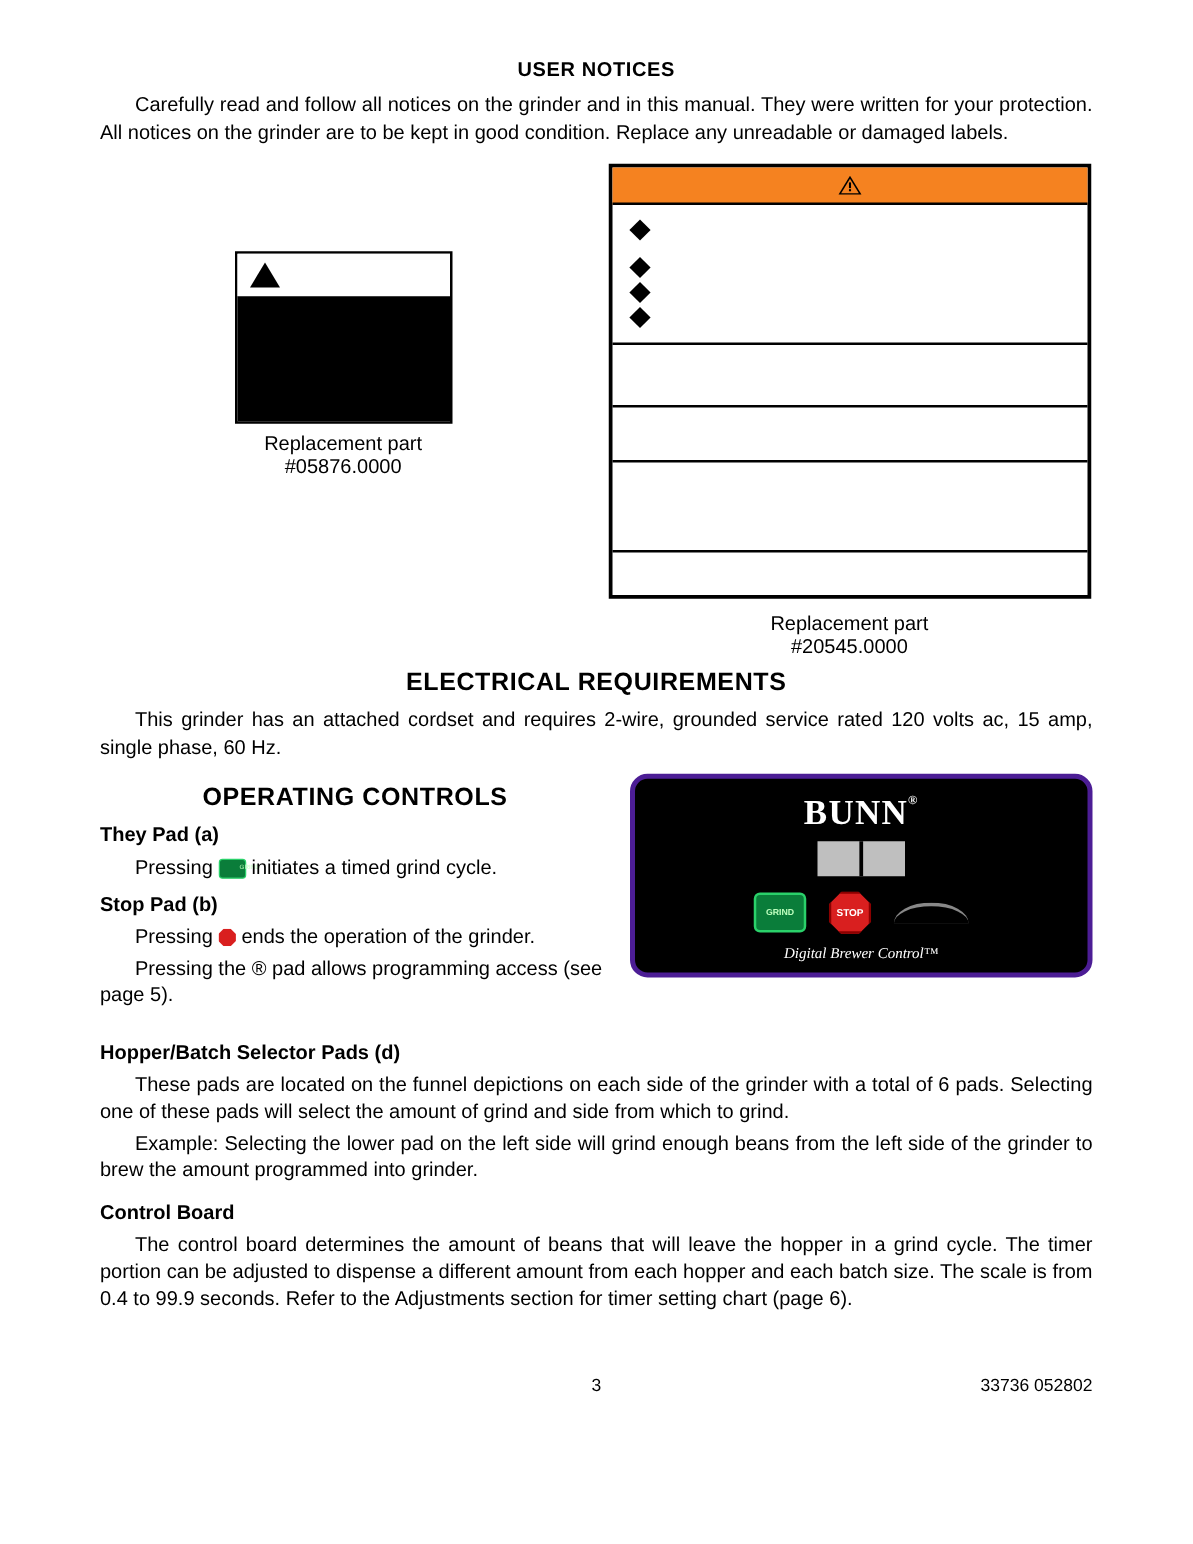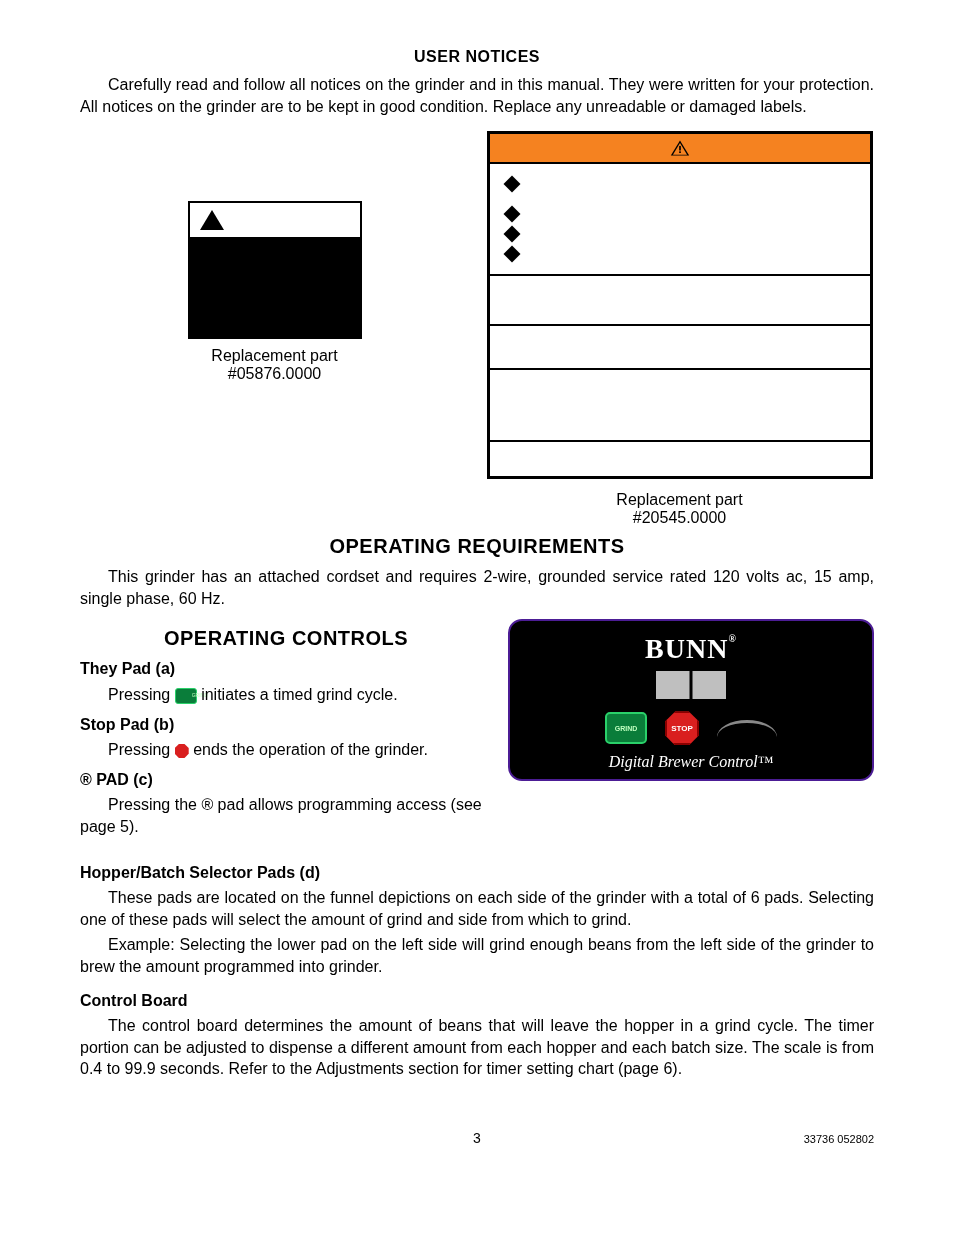--- a/index.html
+++ b/index.html
@@ -89,21 +89,21 @@
     display: inline-block;
     margin: 4px 0;
   }
   .diamond-row { display:flex; align-items:center; gap:8px; }
 
   
   .panel {
     width: 330px;
     background: #000;
     border-radius: 14px;
-    border: 2px solid #4c1d95;
+    border: 4px solid #4c1d95;
     padding: 12px 16px 8px 16px;
     margin-left: auto;
   }
   .panel .brand {
     color: #fff;
     text-align: center;
     font-family: "Times New Roman", Times, serif;
     font-weight: bold;
     font-size: 28px;
     letter-spacing: 1px;
@@ -163,21 +163,21 @@
   .curve {
     width: 60px; height: 14px;
     border-top: 3px solid #888;
     border-radius: 50% 50% 0 0 / 100% 100% 0 0;
   }
   .panel .tag {
     color: #fff;
     font-family: "Times New Roman", Times, serif;
     font-style: italic;
     text-align: center;
-    font-size: 16px;
+    font-size: 12px;
     margin-top: 8px;
   }
   .small-grind {
     display: inline-flex;
     width: 20px; height: 14px;
     background: #0a7d3a;
     border: 1px solid #2ad16a;
     border-radius: 3px;
     color: #bfffbf;
     font-size: 5px;
@@ -197,21 +197,21 @@
     vertical-align: middle;
   }
   .footer {
     margin-top: 50px;
     display: flex;
     justify-content: space-between;
     align-items: baseline;
     font-size: 14px;
   }
   .footer .pg { flex:1; text-align:center; }
-  .footer .code { font-size: 11px; }
+  .footer .code { font-size: 14px; }
 </style>
 </head>
 <body>
 
 <h1>USER NOTICES</h1>
 
 <p class="indent justify">Carefully read and follow all notices on the grinder and in this manual.  They were written for your protection.  All notices on the grinder are to be kept in good condition.  Replace any unreadable or damaged labels.</p>
 
 <div class="row">
   <div class="col">
@@ -257,42 +257,41 @@
       <div class="section" style="height:50px;"></div>
       <div class="section" style="height:10px;"></div>
     </div>
     <div class="center" style="margin-top:12px;">
       <span>Replacement part</span><br>
       <span>#20545.0000</span>
     </div>
   </div>
 </div>
 
-<h2>OPERATING REQUIREMENTS</h2>
+<h2>ELECTRICAL REQUIREMENTS</h2>
 <p class="indent justify">This grinder has an attached cordset and requires 2-wire, grounded service rated 120 volts ac, 15 amp, single phase, 60 Hz.</p>
 
 <div class="row" style="align-items:flex-start; margin-top:10px;">
   <div class="col" style="flex:1.2;">
     <h2 style="">OPERATING CONTROLS</h2>
 
     <p class="bold-narrow">They Pad (a)</p>
     <p class="indent">
       <span>Pressing </span>
       <span class="small-grind">GRIND</span>
       <span> initiates a timed grind cycle.</span>
     </p>
 
     <p class="bold-narrow">Stop Pad (b)</p>
     <p class="indent">
       <span>Pressing </span>
       <span class="small-stop">STOP</span>
       <span> ends the operation of the grinder.</span>
     </p>
 
-    <p class="bold-narrow">® PAD (c)</p>
     <p class="indent">Pressing the ® pad allows programming access (see page 5).</p>
   </div>
 
   <div class="col" style="flex:1;">
     <div class="panel">
       <div class="brand">
         <span>BUNN</span><sup>®</sup>
       </div>
       <div class="disp"></div>
       <div class="buttons">

